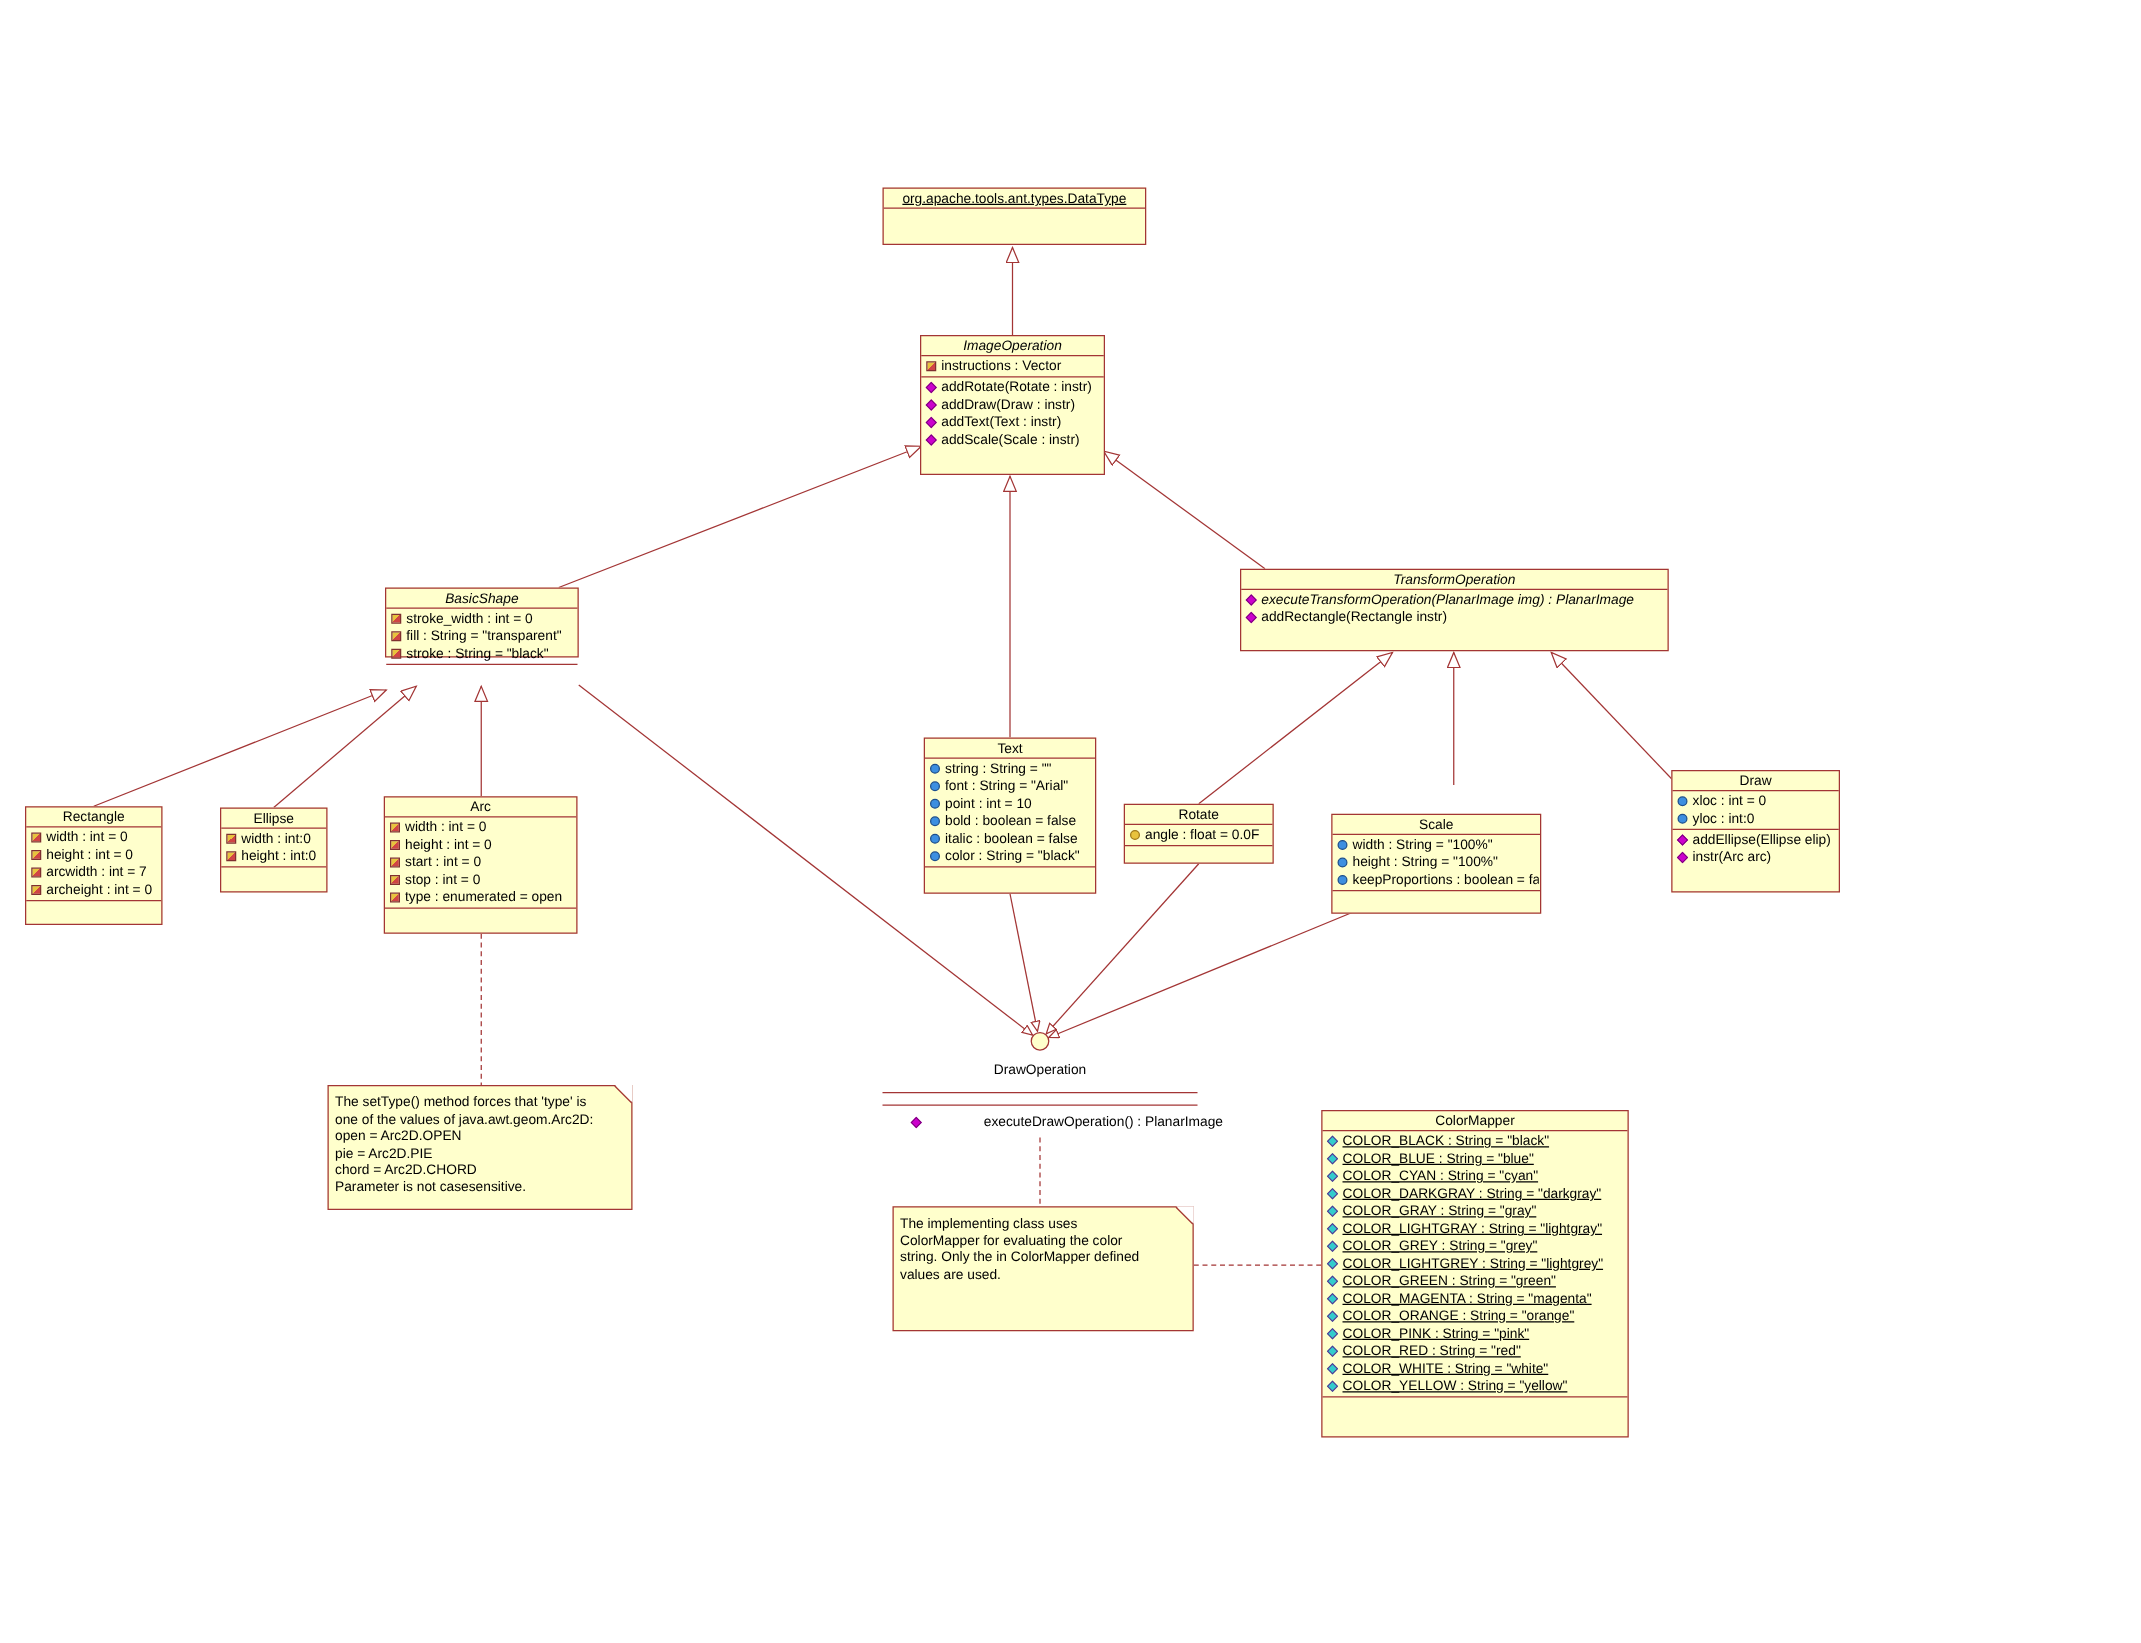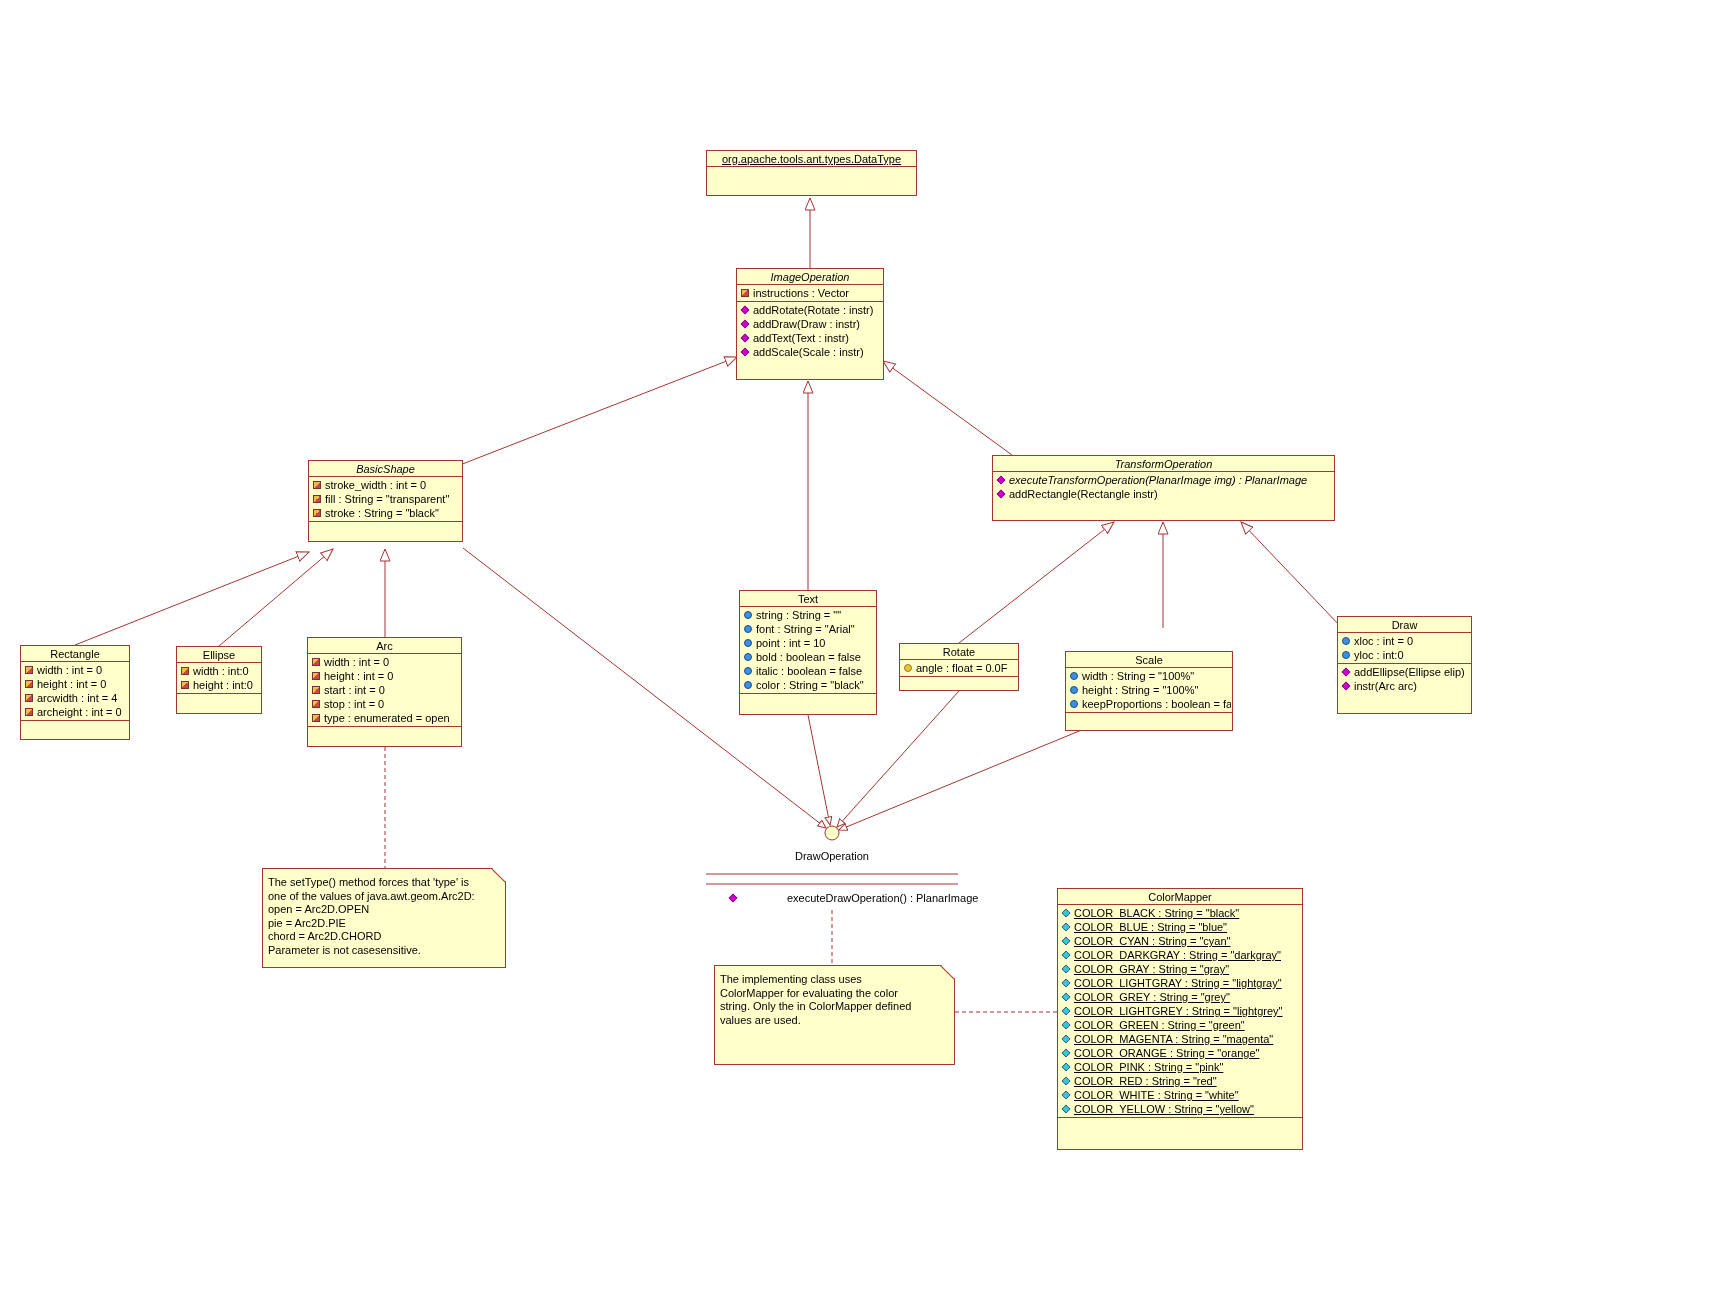--- a/index.html
+++ b/index.html
@@ -106,21 +106,21 @@
           <span class="ic operation-icon"></span>
           <span class="mtx">addText(Text : instr)</span>
         </div>
         <div class="member">
           <span class="ic operation-icon"></span>
           <span class="mtx">addScale(Scale : instr)</span>
         </div>
       </div>
   </div>
 
-  <div class="uml-class" style="left:308px;top:460px;width:155px;height:82px">
+  <div class="uml-class" style="left:308px;top:470px;width:155px;height:56px">
     <div class="title em">BasicShape</div>
     <div class="comp">
         <div class="member">
           <span class="ic attribute-icon"></span>
           <span class="mtx">stroke_width : int = 0</span>
         </div>
         <div class="member">
           <span class="ic attribute-icon"></span>
           <span class="mtx">fill : String = "transparent"</span>
         </div>
@@ -152,21 +152,21 @@
         <div class="member">
           <span class="ic attribute-icon"></span>
           <span class="mtx">width : int = 0</span>
         </div>
         <div class="member">
           <span class="ic attribute-icon"></span>
           <span class="mtx">height : int = 0</span>
         </div>
         <div class="member">
           <span class="ic attribute-icon"></span>
-          <span class="mtx">arcwidth : int = 4</span>
+          <span class="mtx">arcwidth : int = 7</span>
         </div>
         <div class="member">
           <span class="ic attribute-icon"></span>
           <span class="mtx">archeight : int = 0</span>
         </div>
       </div>
     <div class="comp fill"></div>
   </div>
 
   <div class="uml-class" style="left:176px;top:646px;width:86px;height:68px">

